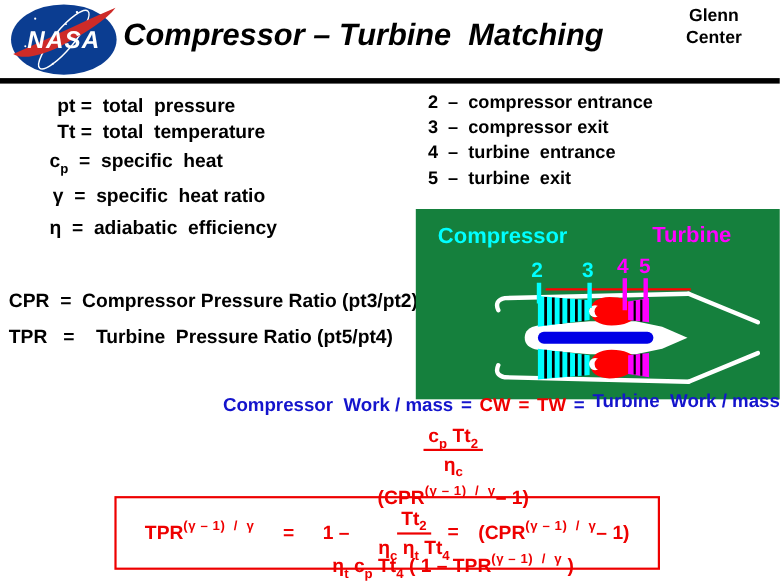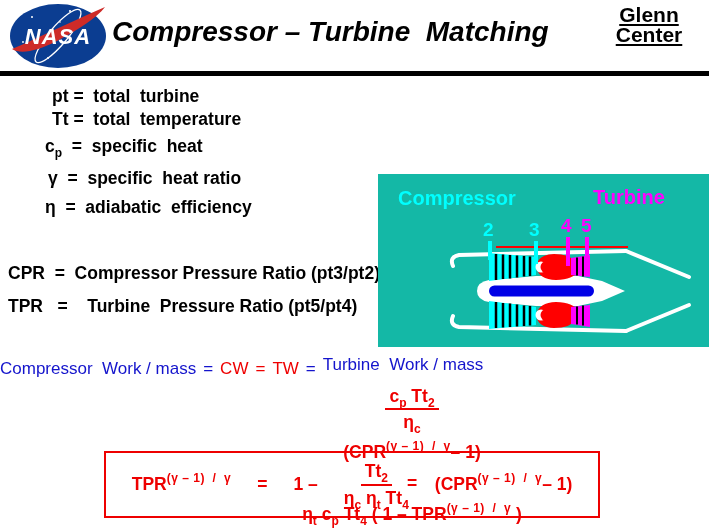--- a/index.html
+++ b/index.html
@@ -5,52 +5,52 @@
   html,body{margin:0;padding:0;background:#fff;}
   .page{position:relative;width:709px;height:532px;background:#ffffff;overflow:hidden;
         font-family:"Liberation Sans","DejaVu Sans",sans-serif;color:#000;}
   .t{white-space:pre;}
 
   
   .logo{position:absolute;left:8px;top:2px;width:100px;height:68px;}
   .title{position:absolute;left:112px;top:16px;width:470px;
          font-style:italic;font-weight:bold;font-size:28px;letter-spacing:0px;}
   .org{position:absolute;left:592px;top:5px;width:114px;text-align:center;
-       font-weight:bold;font-size:21px;line-height:20px;text-decoration:underline;}
+       font-weight:bold;font-size:16px;line-height:20px;}
   .rule{position:absolute;left:0;top:71px;width:709px;height:5px;background:#000;}
 
   
   .def{position:absolute;font-weight:bold;font-size:17.5px;white-space:pre;}
   .def sub{font-size:12px;vertical-align:baseline;position:relative;top:5px;font-weight:bold;}
 
   
   .stations{position:absolute;left:389px;top:82px;font-weight:bold;font-size:16.5px;line-height:23px;}
 
   
   .ratio{position:absolute;left:8px;font-weight:bold;font-size:17.5px;}
 
   
-  .diagram{position:absolute;left:378px;top:174px;width:331px;height:173px;background:#14b8a6;}
+  .diagram{position:absolute;left:378px;top:190px;width:331px;height:173px;background:#15803d;}
   .svg-label{font-family:"Liberation Sans","DejaVu Sans",sans-serif;font-weight:bold;font-size:20px;}
   .svg-num{font-family:"Liberation Sans","DejaVu Sans",sans-serif;font-weight:bold;font-size:19px;}
   .tick-c{stroke:var(--cyan);stroke-width:4;}
   .tick-m{stroke:var(--magenta);stroke-width:4;}
   .redline{stroke:#FF0000;stroke-width:2;}
   .cowl{fill:none;stroke:#fff;stroke-width:4;stroke-linecap:round;}
   .body{fill:#fff;}
   .comp{fill:var(--cyan);}
   .turb{fill:var(--magenta);}
   .comb{fill:#FF0000;}
   .blade{stroke:#000;stroke-width:2.5;fill:none;}
   .blade2{stroke:#000;stroke-width:2;fill:none;}
   .shaft{fill:var(--shaft);}
 
   
-  .workline{position:absolute;left:0;top:359px;width:709px;display:flex;justify-content:flex-start;
-            gap:7px;font-weight:normal;font-size:17px;}
+  .workline{position:absolute;left:0;top:359px;width:709px;display:flex;justify-content:flex-end;
+            gap:7px;font-weight:bold;font-size:17px;}
   .blue{color:var(--blue);}
   .red{color:var(--red);}
   .raise{position:relative;top:-4px;}
 
   
   .eq{display:flex;align-items:center;justify-content:center;gap:10px;
       font-weight:bold;font-size:17.5px;color:var(--red);}
   .eq sub{font-size:12px;vertical-align:baseline;position:relative;top:5px;white-space:pre;}
   .eq sup.e{font-size:12px;vertical-align:baseline;position:relative;top:-8px;
             letter-spacing:0.5px;white-space:pre;}
@@ -85,26 +85,32 @@
 
   <div class="title t">Compressor – Turbine  Matching</div>
 
   <div class="org">
     <div>Glenn</div>
     <div>Center</div>
   </div>
 
   <div class="rule"></div>
 
-  <div class="def" style="left:52px;top:86px"><span>pt</span><sub></sub><span class="t"> =  total  turbine</span></div>
+  <div class="def" style="left:52px;top:86px"><span>pt</span><sub></sub><span class="t"> =  total  pressure</span></div>
   <div class="def" style="left:52px;top:109px"><span>Tt</span><sub></sub><span class="t"> =  total  temperature</span></div>
   <div class="def" style="left:45px;top:136px"><span>c</span><sub>p</sub><span class="t">  =  specific  heat</span></div>
   <div class="def" style="left:48px;top:168px"><span>γ</span><sub></sub><span class="t">  =  specific  heat ratio</span></div>
   <div class="def" style="left:45px;top:197px"><span>η</span><sub></sub><span class="t">  =  adiabatic  efficiency</span></div>
 
+  <div class="stations">
+    <div class="t">2  –  compressor entrance</div>
+    <div class="t">3  –  compressor exit</div>
+    <div class="t">4  –  turbine  entrance</div>
+    <div class="t">5  –  turbine  exit</div>
+  </div>
 
   <div class="ratio t" style="top:263px">CPR  =  Compressor Pressure Ratio (pt3/pt2)</div>
   <div class="ratio t" style="top:296px">TPR   =    Turbine  Pressure Ratio (pt5/pt4)</div>
 
   <div class="diagram">
     <svg viewBox="0 0 331 173" width="331" height="173">
 
       <line class="redline" x1="118" y1="73" x2="250" y2="73"></line>
 
       <path class="cowl" d="M 75 92 Q 71 83 81 81 L 248 77"></path>

